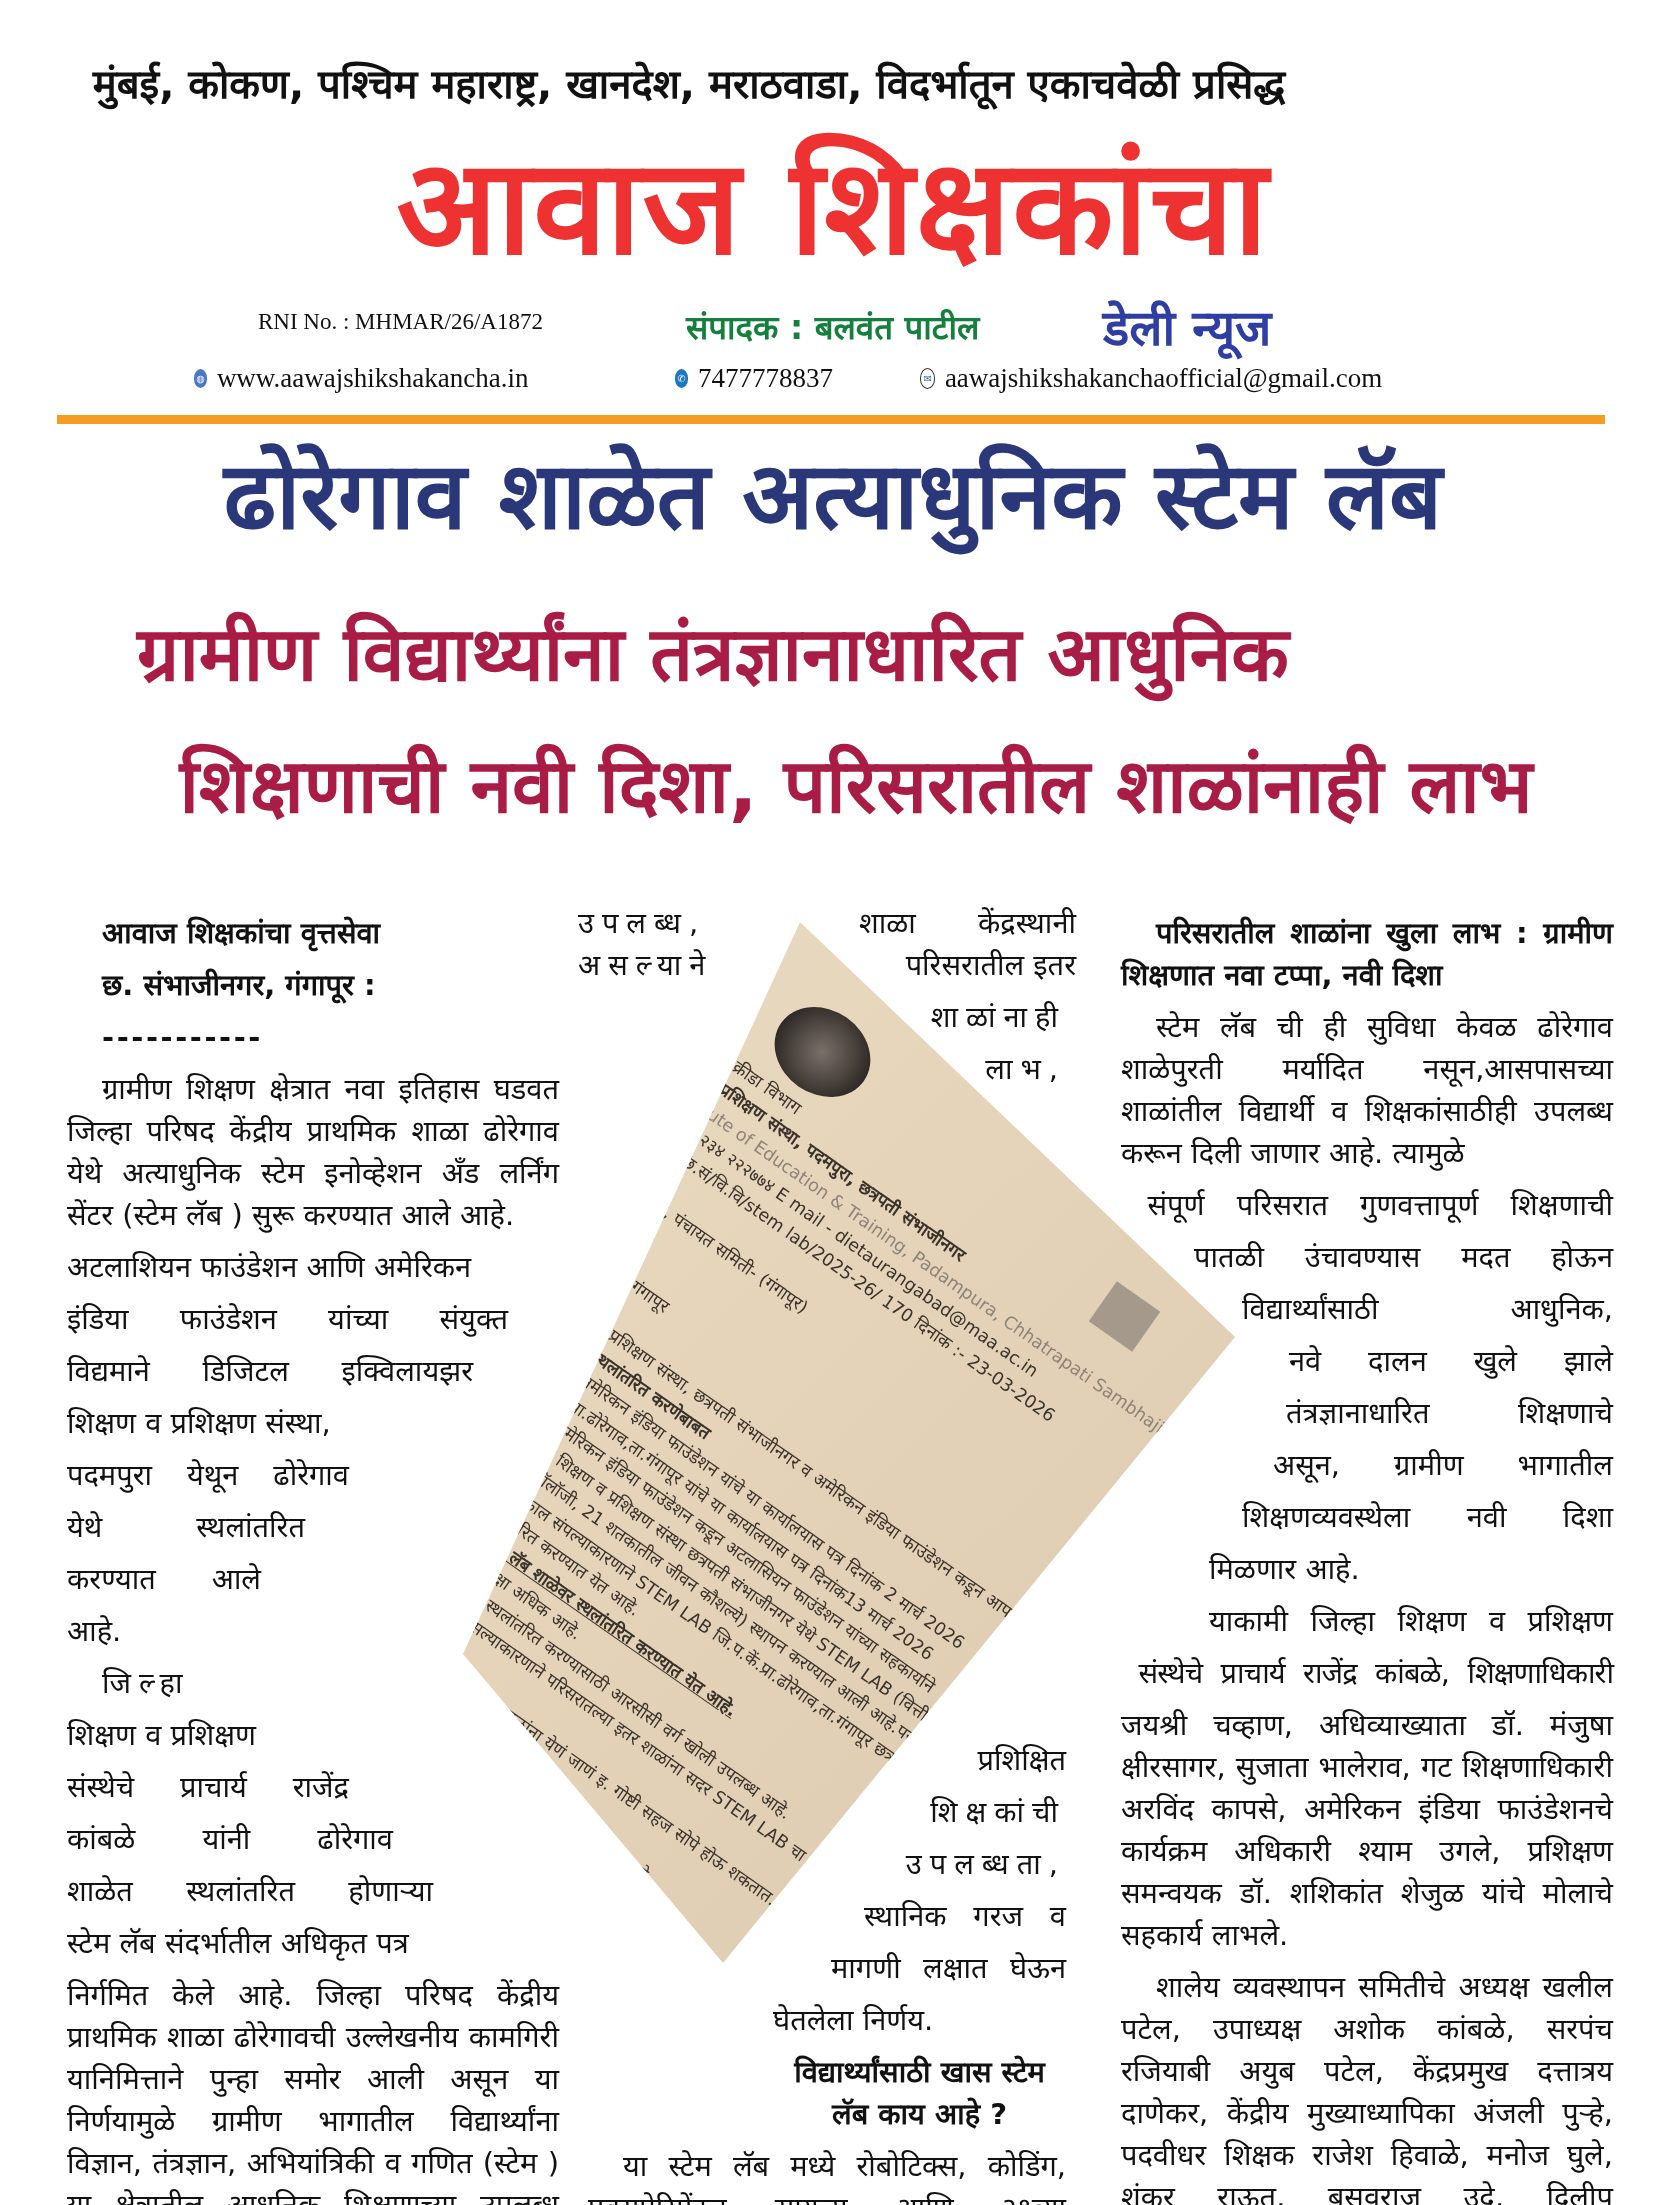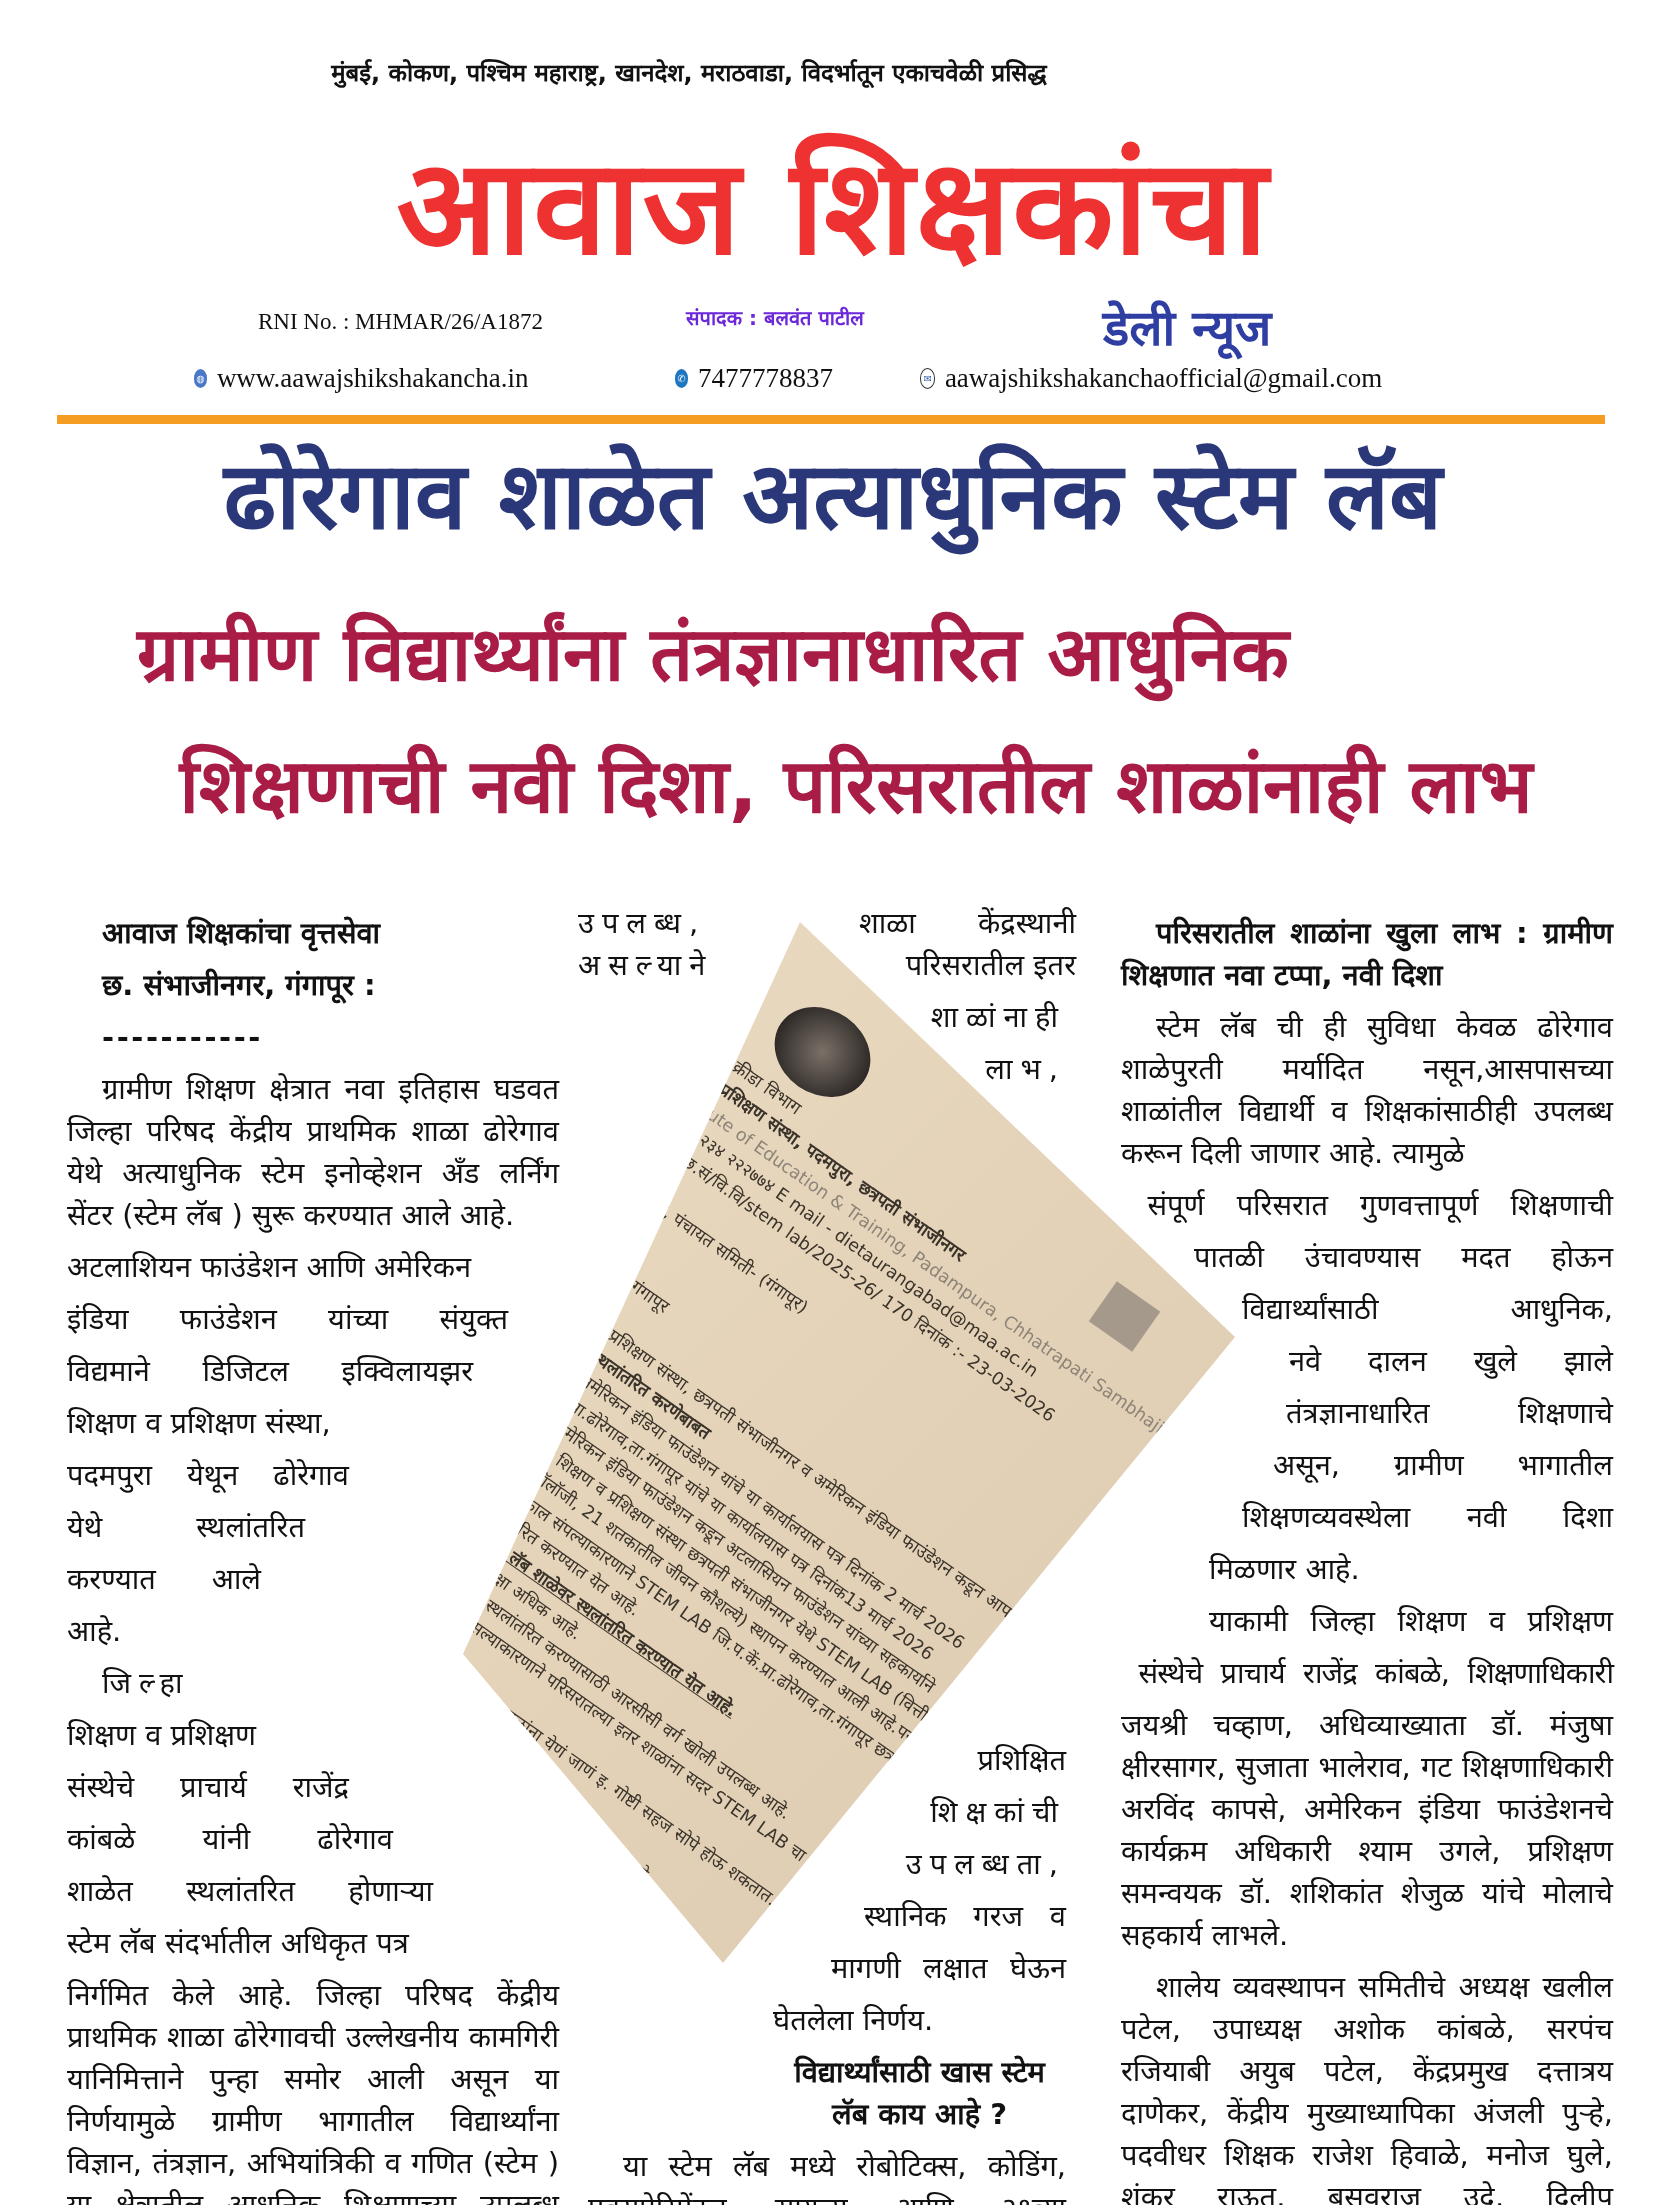--- a/index.html
+++ b/index.html
@@ -3,26 +3,26 @@
 <meta charset="utf-8">
 <style>
   html, body { margin: 0; padding: 0; background: #ffffff; }
   body { width: 1666px; height: 2563px; position: relative; overflow: hidden;
          font-family: "DejaVu Sans", "Liberation Sans", sans-serif; color: #111; }
 
   .abs { position: absolute; }
 
   
   .regions { left: 0; width: 1378px; top: 55px; text-align: center;
-             font-size: 24px; font-weight: 700; color: #111; }
+             font-size: 40px; font-weight: 700; color: #111; }
   .title { left: 0; width: 1666px; top: 141px; text-align: center;
            font-size: 132px; font-weight: 700; color: #ee3131; line-height: 1; letter-spacing: 1.8px; }
   .rni { left: 258px; top: 309px; font-family: "Liberation Serif", serif; font-weight: 400;
          font-size: 23px; color: #111; }
-  .editor { left: 686px; top: 304px; font-size: 20px; font-weight: 700; color: #6d28d9; }
+  .editor { left: 686px; top: 304px; font-size: 33px; font-weight: 700; color: #15803d; }
   .daily { left: 1103px; top: 293px; font-size: 49px; font-weight: 700; color: #2f3ea3; }
 
   .contact { top: 363px; display: flex; align-items: center; font-family: "Liberation Serif", serif;
              font-size: 27px; color: #111; }
   .contact .ico { width: 13.2px; height: 18.5px; border-radius: 50%; margin-right: 9.7px;
                   display: inline-flex; align-items: center; justify-content: center;
                   color: #fff; font-size: 9.7px; }
   .ico-web { background: #4a78c8; }
   .ico-phone { background: #1c76c2; }
   .ico-mail { background: #ffffff; border: 1.3px solid #333; color: #2b5aa6 !important; }

